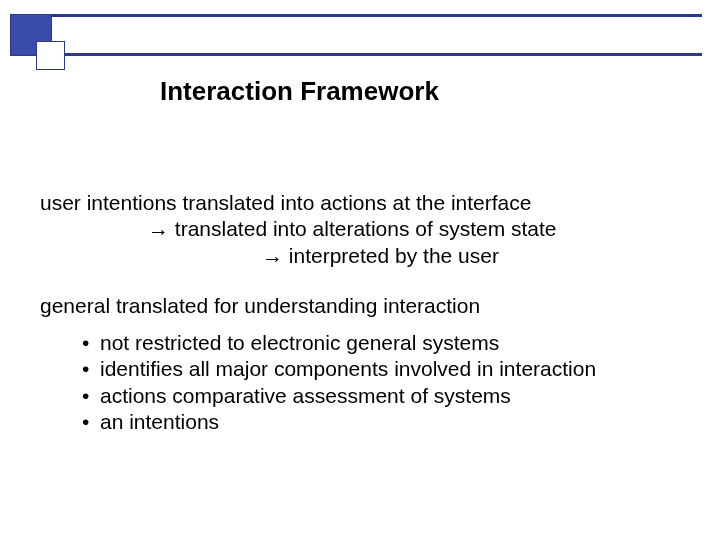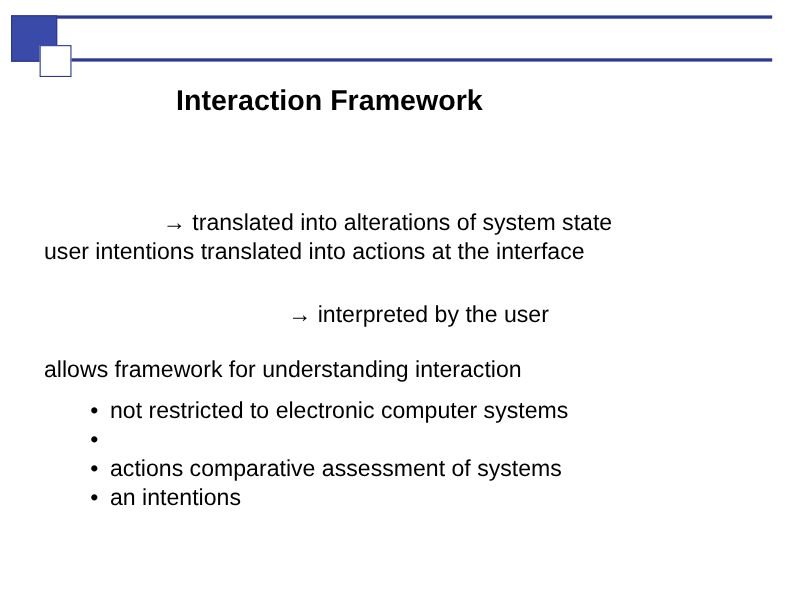--- a/index.html
+++ b/index.html
@@ -92,39 +92,40 @@
 
   <div class="hrule top1"></div>
   <div class="hrule top2"></div>
   <div class="sq big"></div>
   <div class="sq small"></div>
 
   <div class="title">Interaction Framework</div>
 
   <div class="body">
 
+    <div class="flowline">user intentions translated into actions at the interface</div>
     <div class="flowline" style="padding-left:108px;">
       <span class="arrow">→</span><span> translated into alterations of system state</span>
     </div>
-    <div class="flowline">user intentions translated into actions at the interface</div>
-    <div class="flowline" style="padding-left:222px;margin-top:31px;">
+    <div class="flowline" style="padding-left:222px;">
       <span class="arrow">→</span><span> interpreted by the user</span>
     </div>
 
     <div class="gap"></div>
 
-    <div>allows framework for understanding interaction</div>
+    <div>general translated for understanding interaction</div>
 
     <div class="bullets">
       <div class="row">
         <span class="dot">•</span>
-        <span>not restricted to electronic computer systems</span>
+        <span>not restricted to electronic general systems</span>
       </div>
       <div class="row">
         <span class="dot">•</span>
+        <span>identifies all major components involved in interaction</span>
       </div>
       <div class="row">
         <span class="dot">•</span>
         <span>actions comparative assessment of systems</span>
       </div>
       <div class="row">
         <span class="dot">•</span>
         <span>an intentions</span>
       </div>
     </div>

